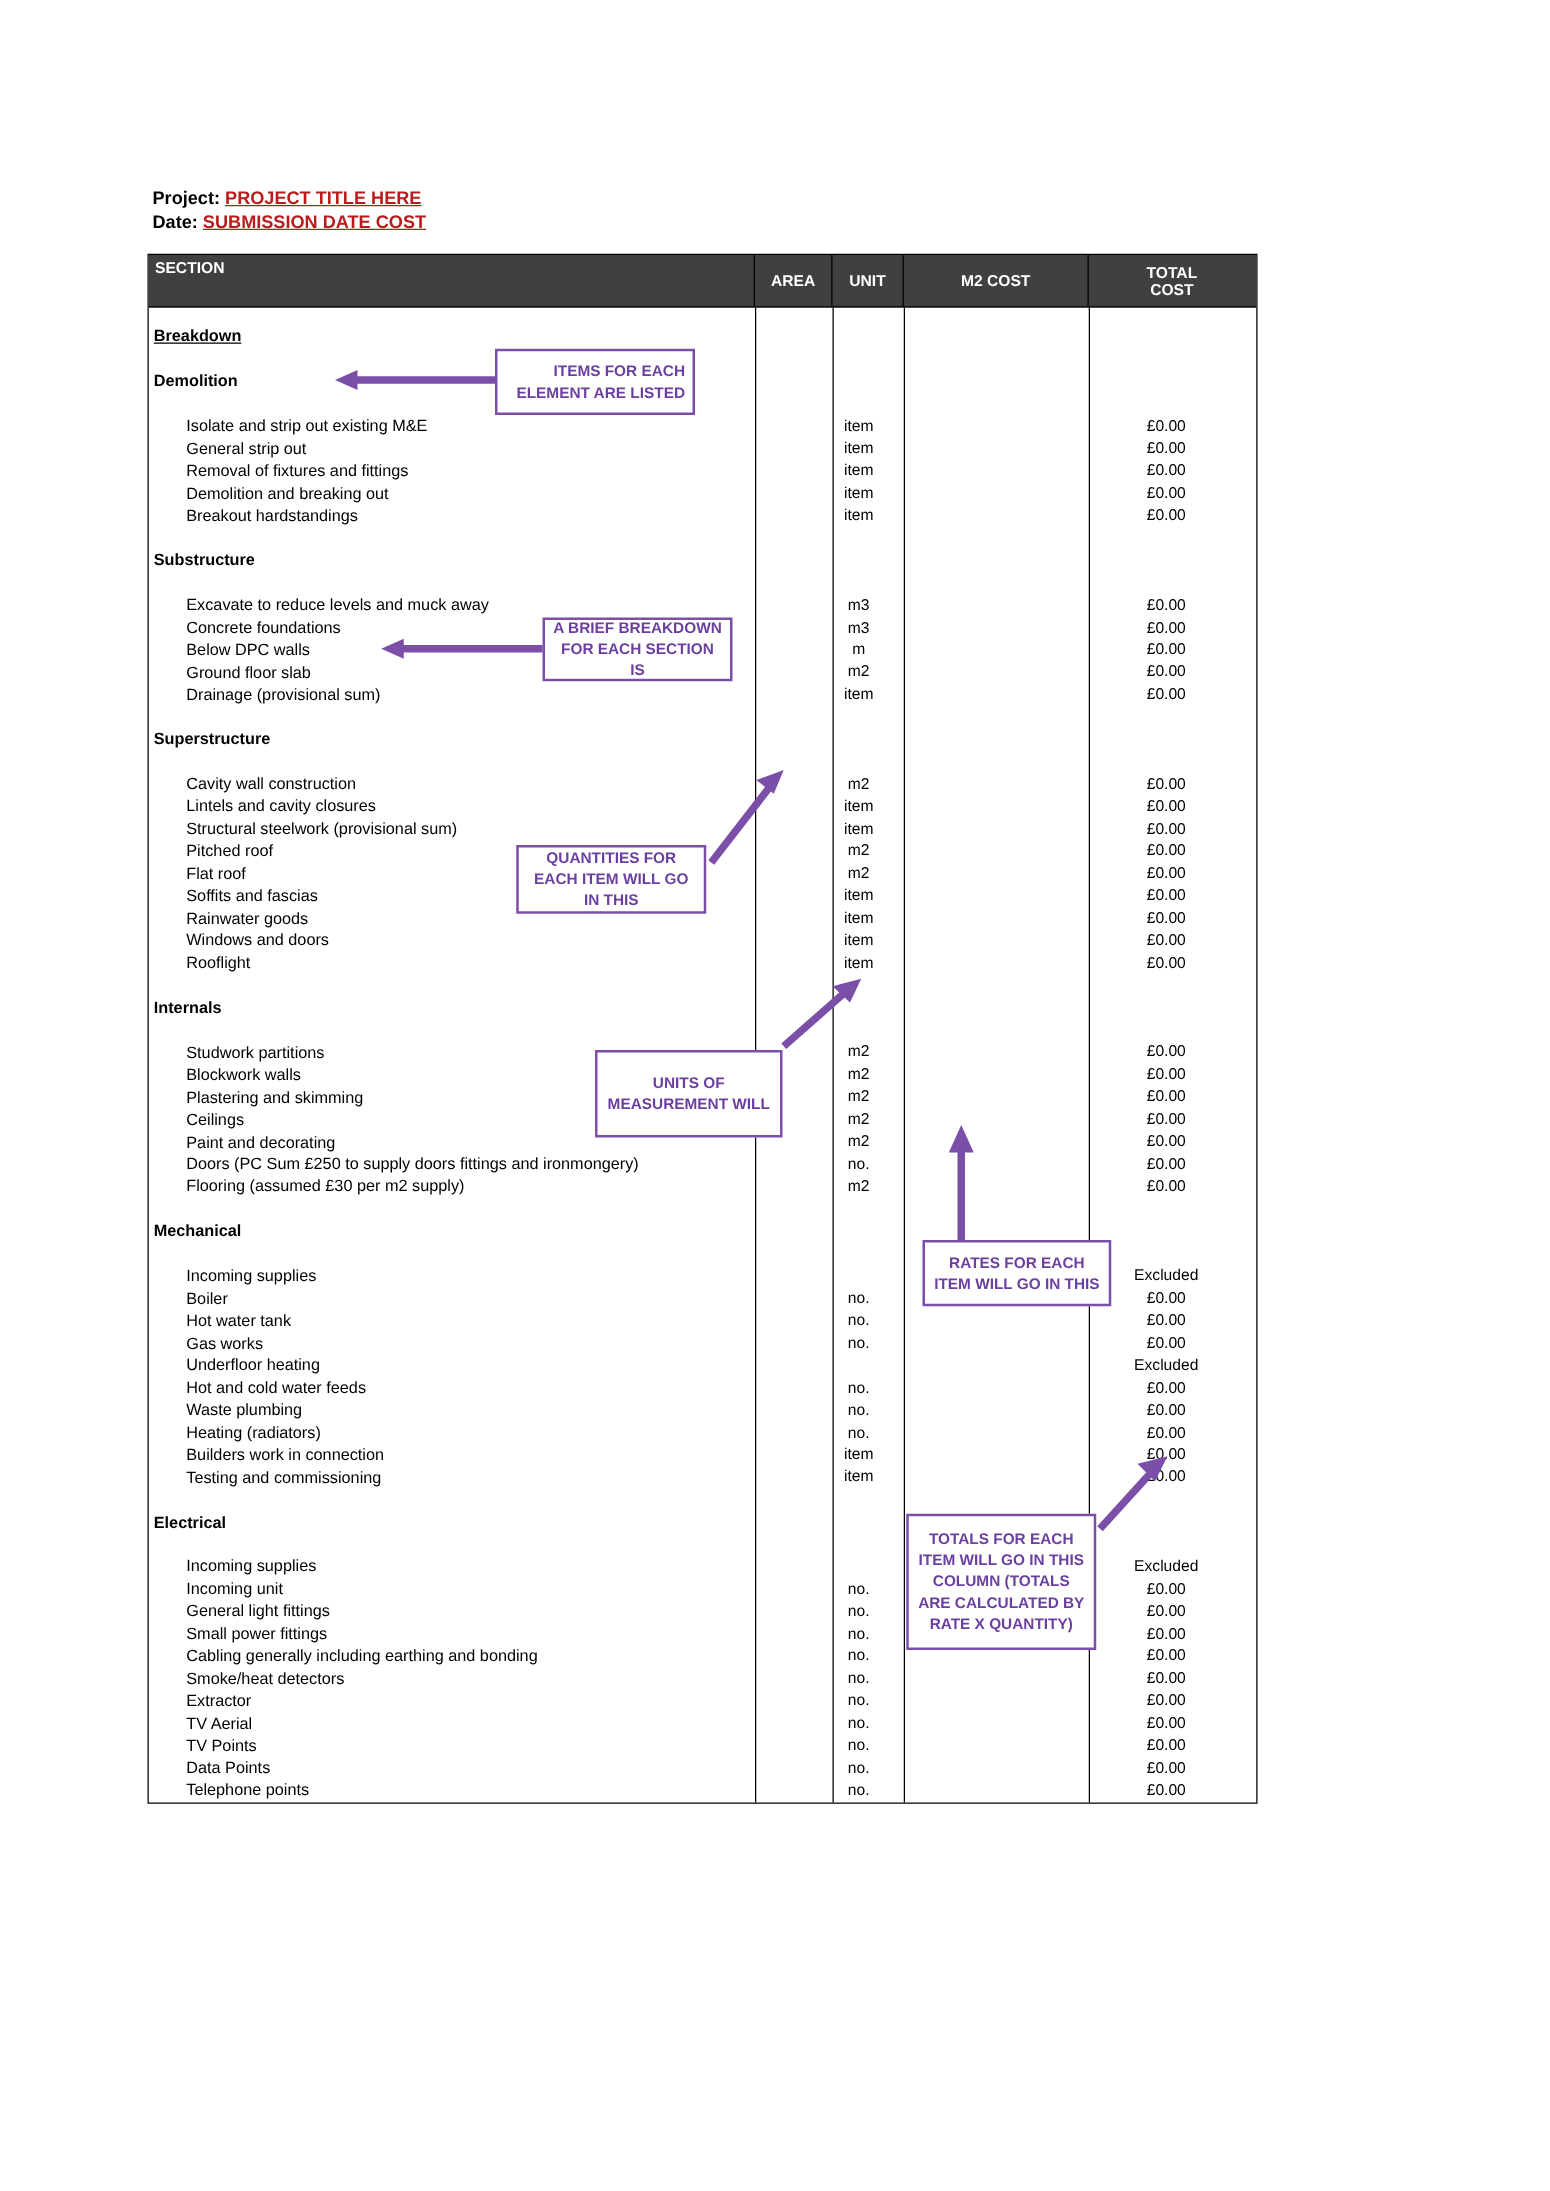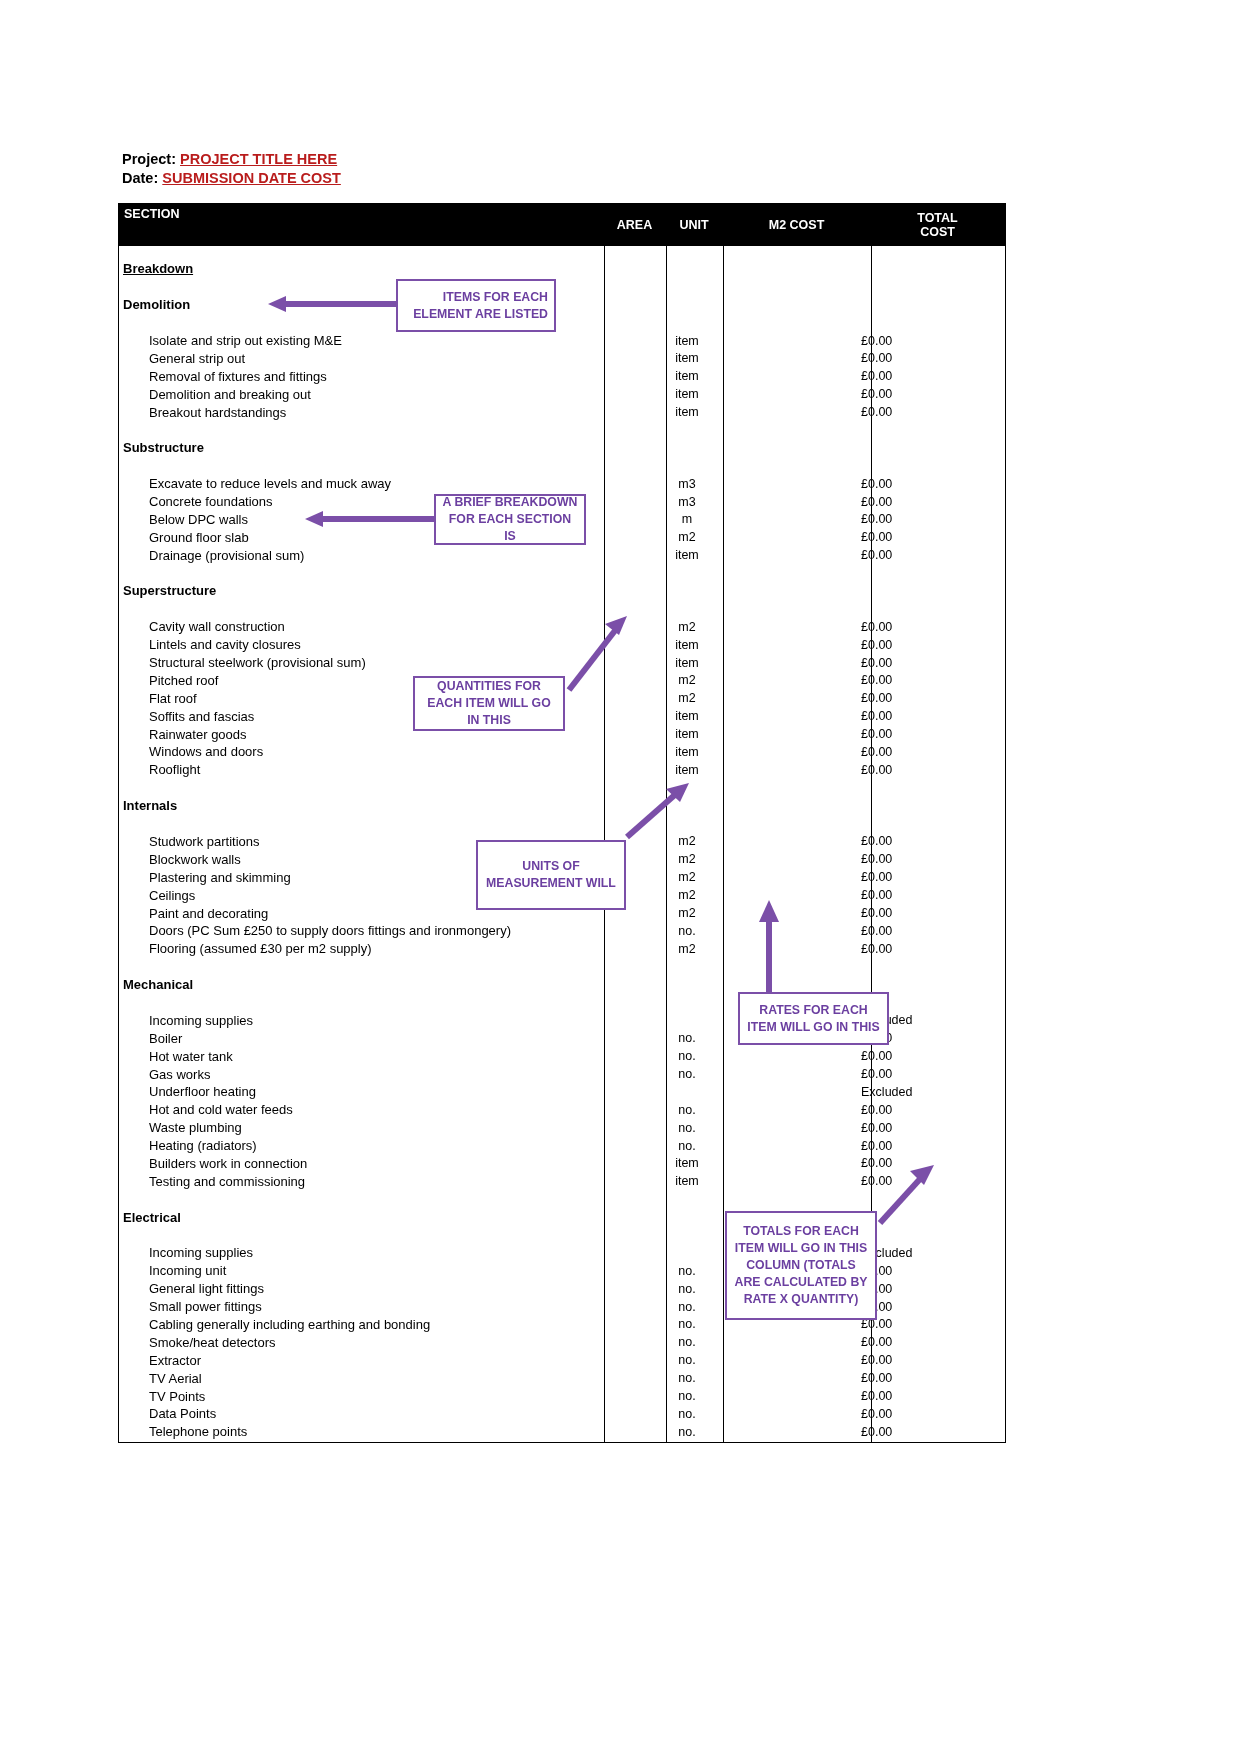--- a/index.html
+++ b/index.html
@@ -47,21 +47,21 @@
     position: absolute;
     left: 118px;
     top: 203px;
     width: 888px;
     border: 1.6px solid #000000;
     box-sizing: border-box;
   }
 
   .hdr {
     display: flex;
-    background: #000000;
+    background: #404040;
     color: #ffffff;
     height: 42px;
     border-bottom: 1.6px solid #000000;
     box-sizing: border-box;
   }
   .hdr .cell {
     box-sizing: border-box;
     display: flex;
     align-items: center;
     justify-content: center;
@@ -115,21 +115,21 @@
   }
   .row .name {
     width: 485px;
     box-sizing: border-box;
     font-size: 13px;
     white-space: nowrap;
   }
   .row .area  { width: 62px; }
   .row .unit  { width: 57px; text-align: center; font-size: 12.5px; }
   .row .m2    { width: 148px; }
-  .row .total { width: 146px; text-align: left; font-size: 12.5px; }
+  .row .total { width: 146px; text-align: center; font-size: 12.5px; }
 
   .row.group .name {
     font-weight: bold;
     padding-left: 4px;
   }
   .row.group.underline .name {
     text-decoration: underline;
   }
   .row.item .name {
     padding-left: 30px;

